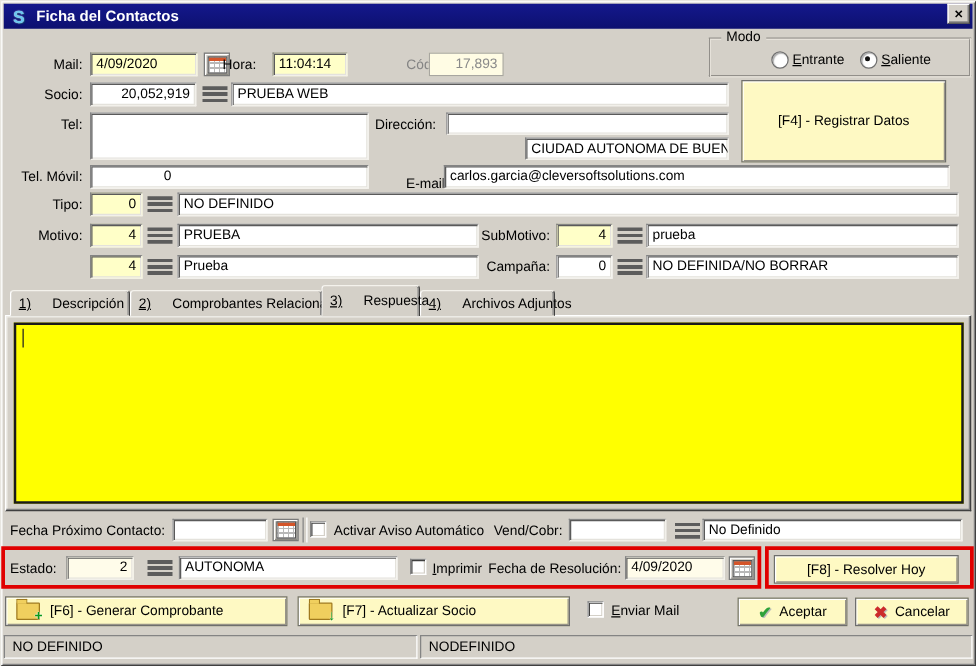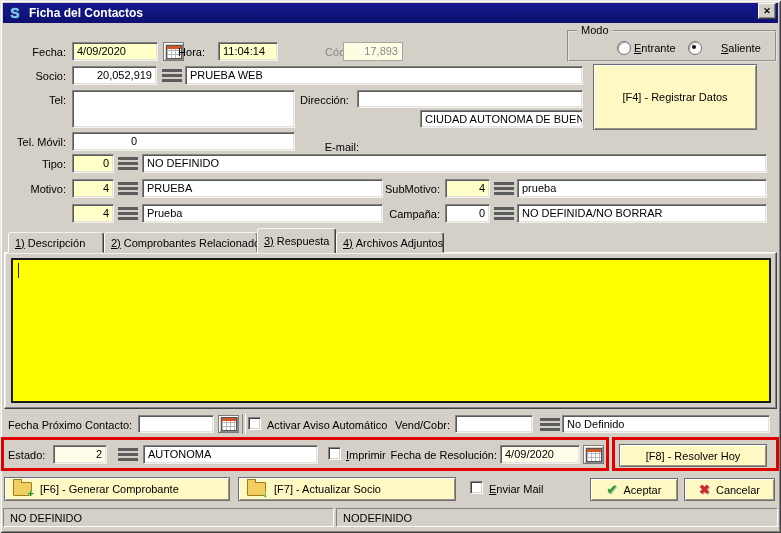--- a/index.html
+++ b/index.html
@@ -59,21 +59,21 @@
   
   .group{position:absolute;border:2px groove #e6e2da;box-sizing:border-box;}
   .group-legend{position:absolute;top:-8px;left:8px;background:#d4d0c8;padding:0 4px;}
   
   .tab{position:absolute;height:21px;background:#d4d0c8;box-sizing:border-box;
        border:1px solid;border-color:#f4f2ec #404040 rgba(0,0,0,0) #fff;
        border-radius:3px 3px 0 0;box-shadow:inset -1px 0 0 #848484;
        display:flex;align-items:center;padding:0 6px;white-space:nowrap;z-index:2;}
   .tab.active{height:25px;z-index:6;background:#d4d0c8;border-bottom:none;}
   .ul{text-decoration:underline;}
-  .tabtxt{margin-left:3px;text-align:center;}
+  .tabtxt{margin-left:17px;text-align:center;}
   .tabpanel{position:absolute;background:#d4d0c8;box-sizing:border-box;z-index:1;
        border:1px solid;border-color:#fff #404040 #404040 #fff;
        box-shadow:inset -1px -1px 0 #848484, inset 1px 1px 0 #f0eee8;}
   
   .ta{position:absolute;background:#ffff00;border:2px solid #1a1a1a;box-sizing:border-box;z-index:3;}
   .caret{position:absolute;width:1px;height:15px;background:#202020;z-index:4;}
   
   .status{position:absolute;height:19px;box-sizing:border-box;padding:3px 6px 0;white-space:nowrap;
           border:1px solid;border-color:#848484 #fff #fff #848484;}
   
@@ -95,54 +95,55 @@
 <div id="win">
 
   <div class="titlebar">
     <span class="app-ico">S</span>
     <span class="title-txt">Ficha del Contactos</span>
   </div>
   <div class="close-btn">
     <span>✕</span>
   </div>
 
-  <span class="lbl r" style="left:18px;top:46px;width:48px;">Fecha:</span>
+  <span class="lbl r" style="left:18px;top:46px;width:48px;">Mail:</span>
   <div class="field yellow" style="left:72px;top:42px;width:86px;height:19px;">4/09/2020</div>
   <div class="cal-btn" style="left:163px;top:42px;width:21px;height:19px;">
     <span class="cal-glyph"></span>
   </div>
   <span class="lbl r" style="left:175px;top:46px;width:30px;">Hora:</span>
   <div class="field yellow" style="left:218px;top:42px;width:60px;height:19px;">11:04:14</div>
   <span class="lbl r gray" style="left:298px;top:46px;width:44px;">Código:</span>
   <div class="field disabled r" style="left:343px;top:42px;width:60px;height:19px;">17,893</div>
 
   <div class="group" style="left:567px;top:30px;width:210px;height:32px;">
     <span class="group-legend">Modo</span>
   </div>
   <span class="radio" style="left:617px;top:41px;"></span>
   <span class="lbl" style="left:634px;top:42px;"><span class="ul">E</span><span>ntrante</span></span>
   <span class="radio checked" style="left:688px;top:41px;"></span>
-  <span class="lbl" style="left:705px;top:42px;margin-left:16px;"><span class="ul">S</span><span>aliente</span></span>
+  <span class="lbl" style="left:705px;top:42px;"><span class="ul">S</span><span>aliente</span></span>
 
   <span class="lbl r" style="left:18px;top:70px;width:48px;">Socio:</span>
   <div class="field r" style="left:72px;top:66px;width:85px;height:19px;">20,052,919</div>
   <div class="menu-btn" style="left:162px;top:69px;"></div>
   <div class="field" style="left:185px;top:66px;width:398px;height:19px;">PRUEBA WEB</div>
 
   <span class="lbl r" style="left:18px;top:94px;width:48px;">Tel:</span>
   <div class="field" style="left:72px;top:90px;width:223px;height:38px;"></div>
   <span class="lbl" style="left:300px;top:94px;">Dirección:</span>
   <div class="field" style="left:357px;top:90px;width:226px;height:18px;"></div>
   <div class="field" style="left:420px;top:110px;width:163px;height:18px;">CIUDAD AUTONOMA DE BUEN</div>
 
   <div class="btn" style="left:593px;top:64px;width:164px;height:66px;">[F4] - Registrar Datos</div>
 
   <span class="lbl r" style="left:12px;top:136px;width:54px;">Tel. Móvil:</span>
   <div class="field" style="left:72px;top:132px;width:223px;height:19px;padding-left:58px;">0</div>
   <span class="lbl r" style="left:310px;top:141px;width:37px;margin-left:12px;">E-mail:</span>
+  <div class="field" style="left:355px;top:132px;width:405px;height:19px;">carlos.garcia@cleversoftsolutions.com</div>
 
   <span class="lbl r" style="left:18px;top:158px;width:48px;">Tipo:</span>
   <div class="field yellow r" style="left:72px;top:154px;width:42px;height:19px;">0</div>
   <div class="menu-btn" style="left:118px;top:157px;"></div>
   <div class="field" style="left:142px;top:154px;width:625px;height:19px;">NO DEFINIDO</div>
 
   <span class="lbl r" style="left:12px;top:183px;width:54px;">Motivo:</span>
   <div class="field yellow r" style="left:72px;top:179px;width:42px;height:19px;">4</div>
   <div class="menu-btn" style="left:118px;top:182px;"></div>
   <div class="field" style="left:142px;top:179px;width:241px;height:19px;">PRUEBA</div>

